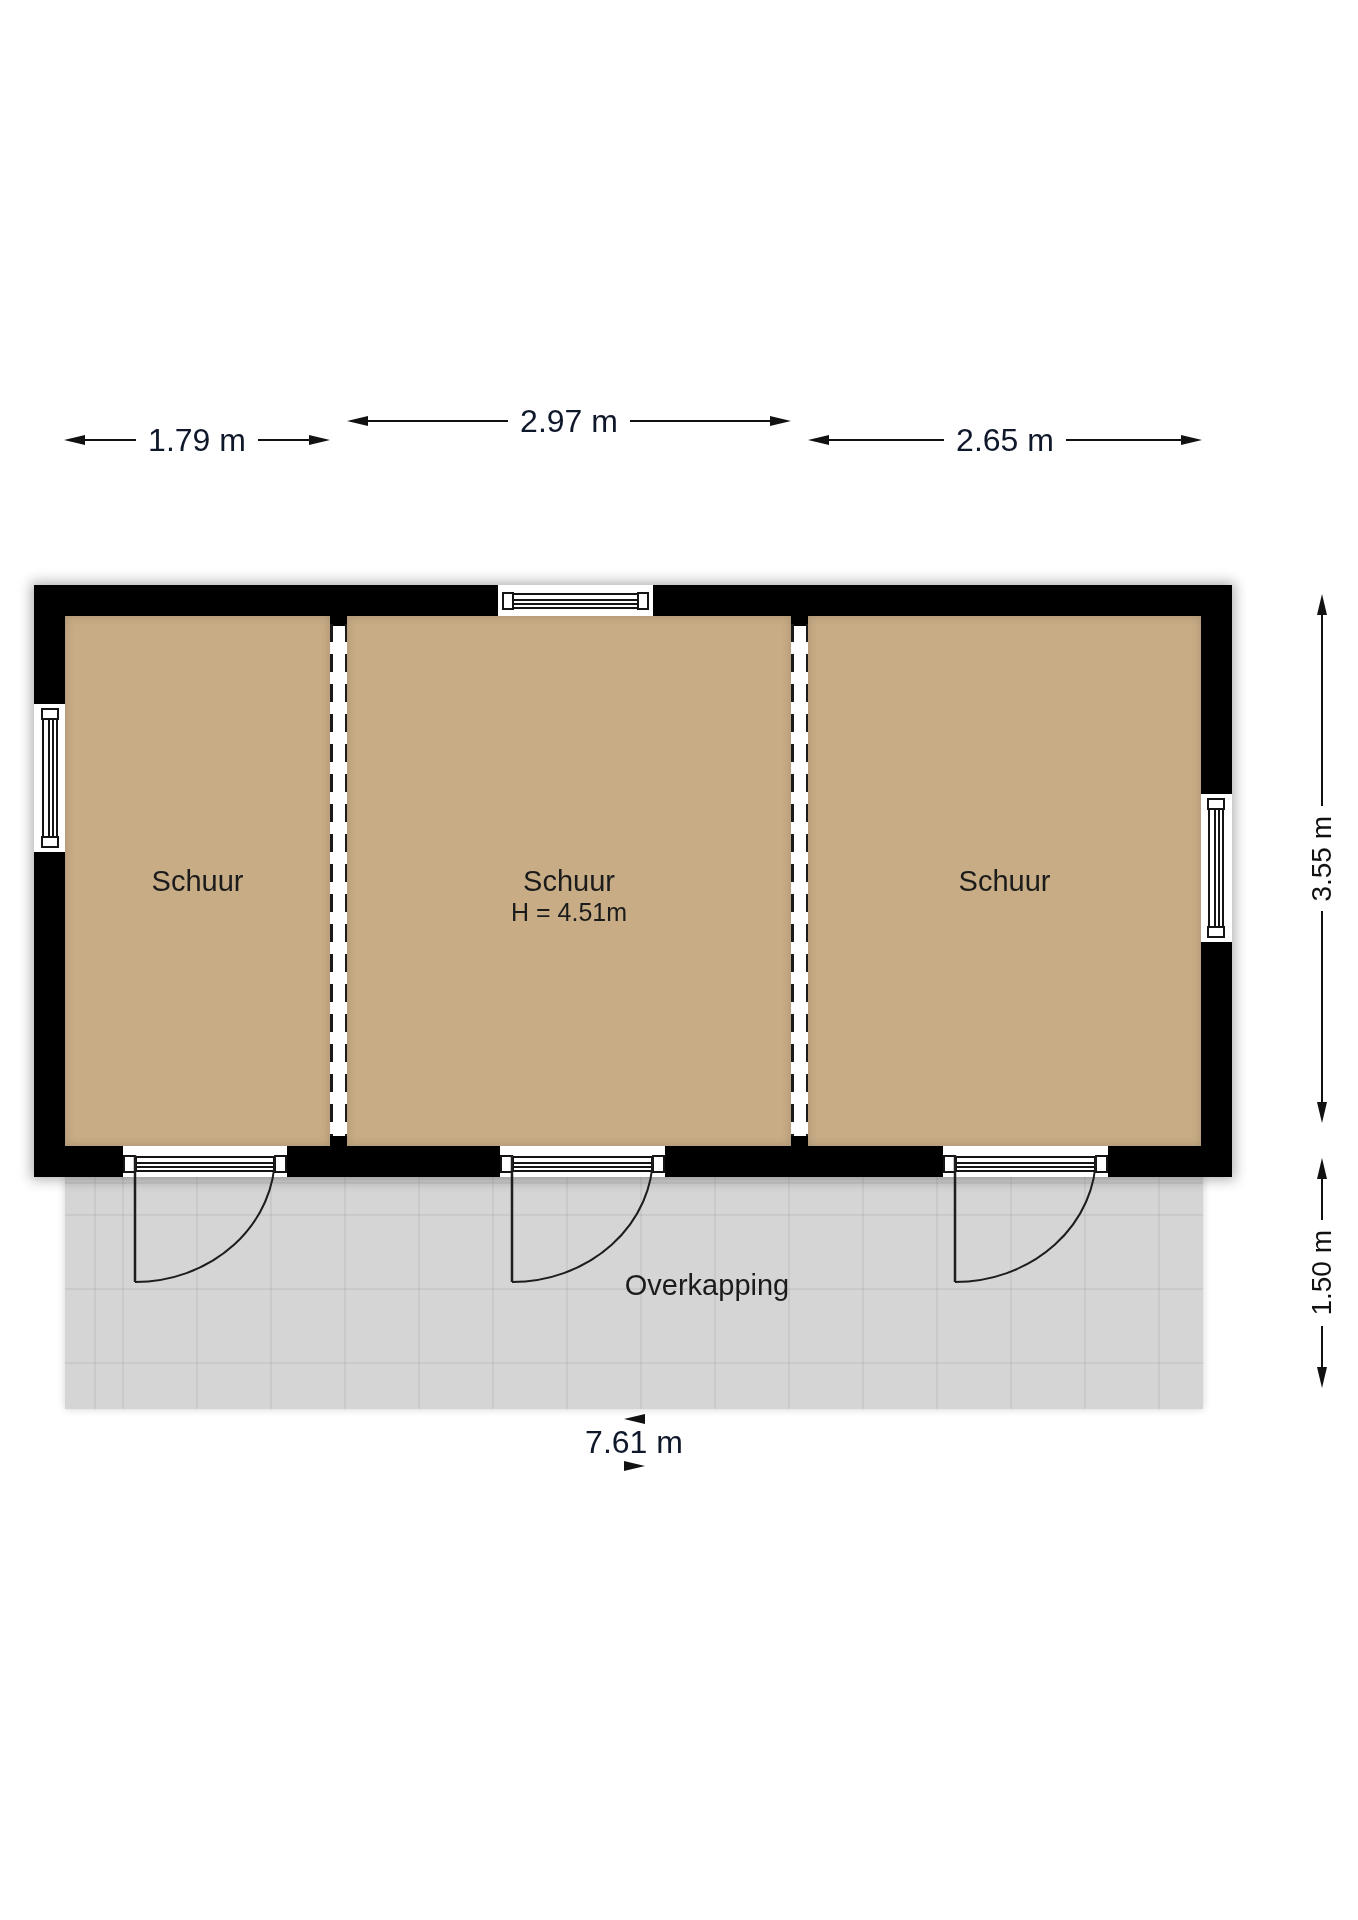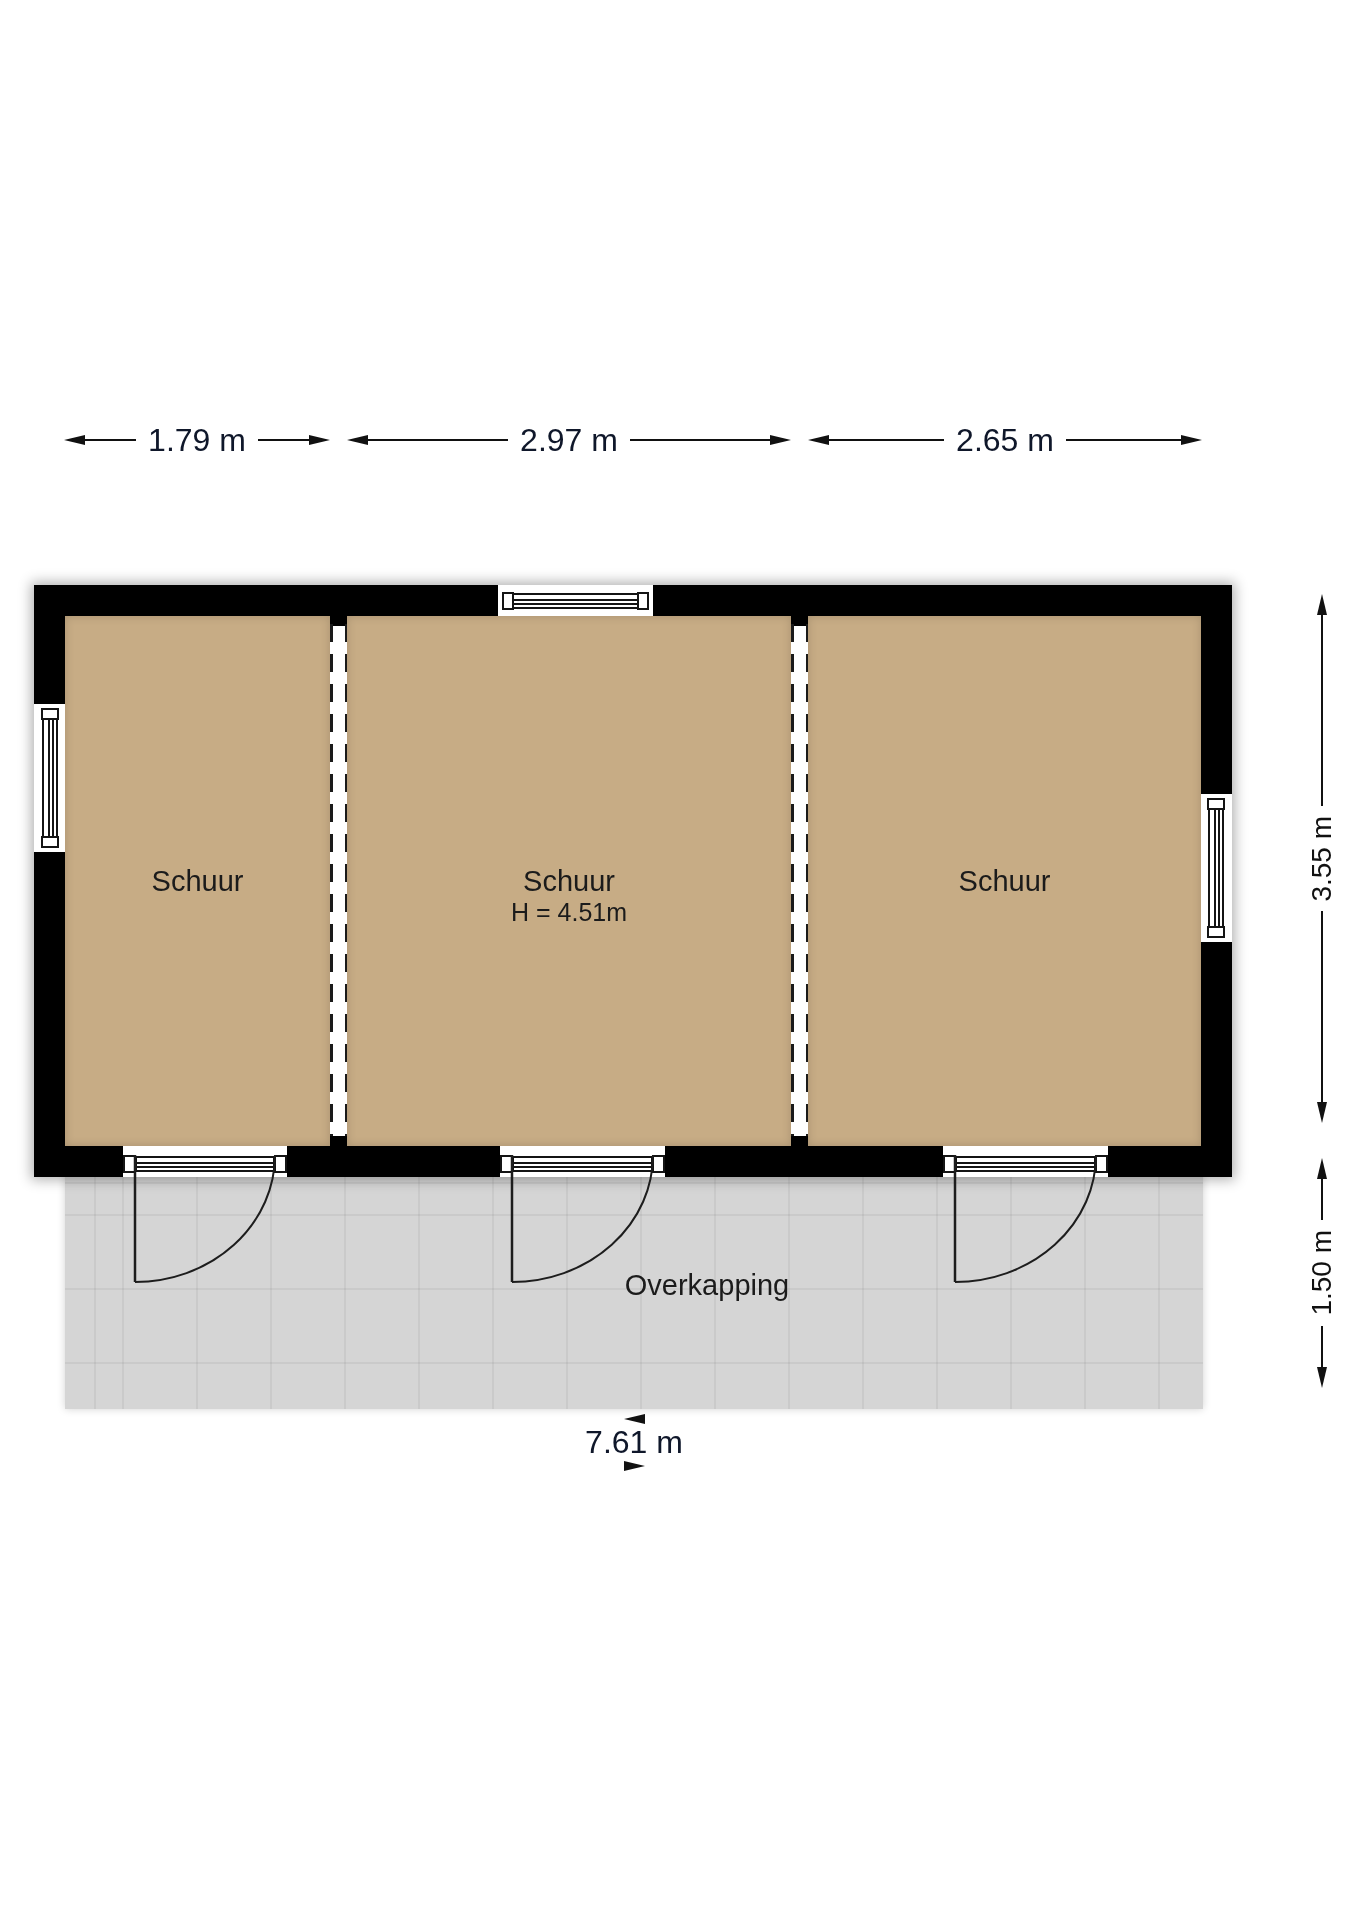--- a/index.html
+++ b/index.html
@@ -59,21 +59,21 @@
 
 <div class="canvas">
 
   <div class="dim-h" style="left:64px;top:424px;width:266px;">
     <span class="ah ah-left"></span>
     <span class="hline"></span>
     <span class="htext">1.79 m</span>
     <span class="hline"></span>
     <span class="ah ah-right"></span>
   </div>
-  <div class="dim-h" style="left:347px;top:424px;width:444px;">
+  <div class="dim-h" style="left:347px;top:405px;width:444px;">
     <span class="ah ah-left"></span>
     <span class="hline"></span>
     <span class="htext">2.97 m</span>
     <span class="hline"></span>
     <span class="ah ah-right"></span>
   </div>
   <div class="dim-h" style="left:808px;top:424px;width:394px;">
     <span class="ah ah-left"></span>
     <span class="hline"></span>
     <span class="htext">2.65 m</span>

